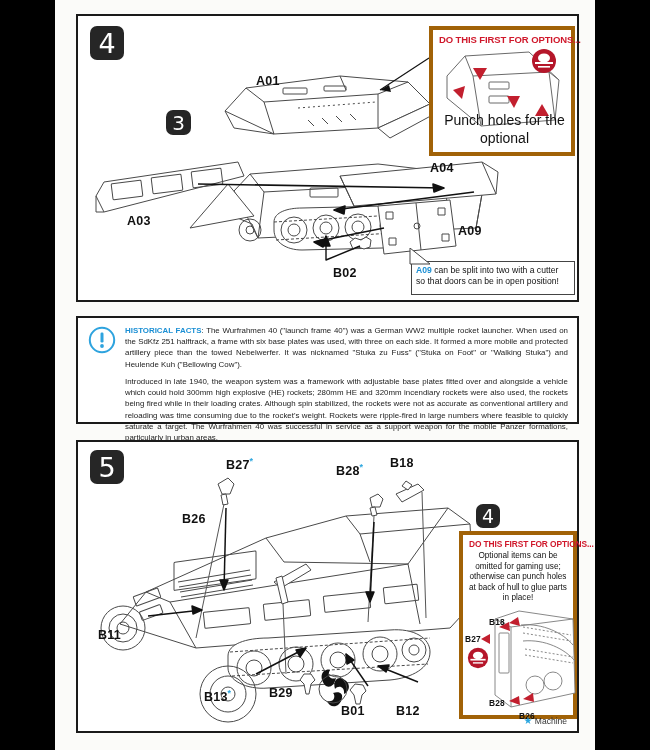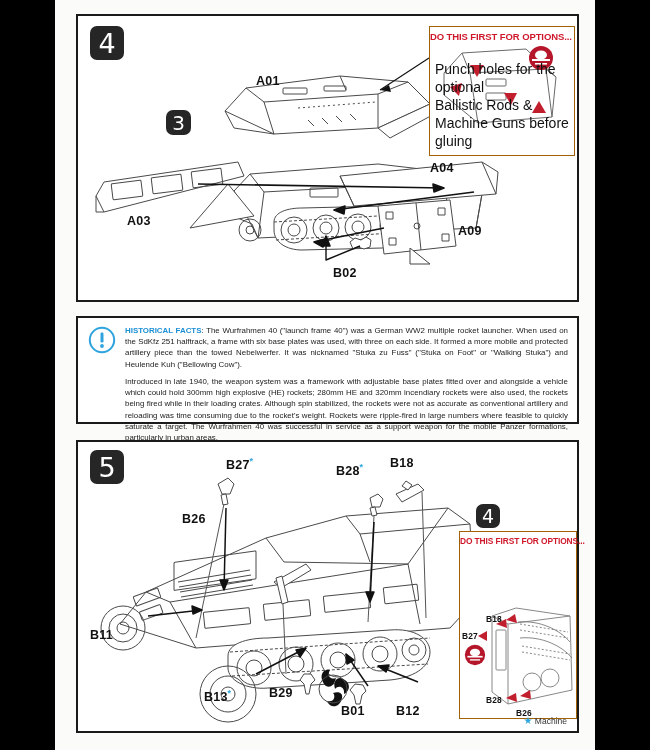--- a/index.html
+++ b/index.html
@@ -29,22 +29,22 @@
     font-weight:400;line-height:1;
     font-family:"DejaVu Sans", sans-serif;
   }
   #badge-4{left:12px;top:10px;width:34px;height:34px;font-size:27px;}
   #badge-3{left:88px;top:94px;width:25px;height:25px;font-size:20px;}
   #badge-5{left:12px;top:8px;width:34px;height:34px;font-size:27px;}
   #badge-4b{left:398px;top:62px;width:24px;height:24px;font-size:19px;}
 
   
   .opt-box{
-    position:absolute;background:#fff;border:1px solid #a16207;
-    box-sizing:border-box;padding:4px 0;
+    position:absolute;background:#fff;border:4px solid #a16207;
+    box-sizing:border-box;padding:4px 6px;text-align:center;
   }
   .opt-title{
     color:#d0182b;font-weight:bold;font-size:9.5px;
     letter-spacing:-.1px;margin:0 0 2px 0;white-space:nowrap;
   }
   .opt-body{font-size:14px;color:#111;line-height:1.28;}
   #opt-top{left:351px;top:10px;width:146px;height:130px;}
   #opt-top .opt-body{position:absolute;left:5px;bottom:4px;}
   #opt-bottom{left:381px;top:89px;width:118px;height:188px;}
 
@@ -198,24 +198,27 @@
       </svg>
 
       <svg class="noglue" style="left:98px;top:18px;width:26px;height:26px;" viewBox="0 0 26 26">
         <circle cx="13" cy="13" r="12" fill="#b5162a"></circle>
         <ellipse cx="13" cy="10" rx="6" ry="4.5" fill="#fff"></ellipse>
         <rect x="4" y="14" width="18" height="2" fill="#fff"></rect>
         <rect x="7" y="18" width="12" height="1.6" fill="#fff"></rect>
       </svg>
       <div class="opt-body">
         <div>Punch holes for the optional</div>
-        <div>Ballistic Rods &amp; Machine Guns before gluing</div>
       </div>
     </div>
 
+    <div id="note-a09">
+      <span class="blue-code">A09</span><span> can be split into two with a cutter</span><br>
+      <span>so that doors can be in open position!</span>
+    </div>
     <svg style="position:absolute;left:330px;top:232px;width:30px;height:20px;" viewBox="0 0 30 20">
       <path d="M2 0 L22 16 L2 16 Z" fill="#fff" stroke="#444" stroke-width="1"></path>
     </svg>
   </div>
 
   <div class="panel" id="panel-facts">
     <div id="facts-inner">
       <div id="facts-icon">
         <svg width="28" height="28" viewBox="0 0 28 28">
           <circle cx="14" cy="14" r="12.2" fill="#fff" stroke="#2ea3de" stroke-width="2"></circle>
@@ -325,30 +328,31 @@
     </svg>
 
     <div class="plabel" style="left:129px;top:14px;padding-left:19px;">
       <span>B27</span><span class="star">*</span>
     </div>
     <div class="plabel" style="left:258px;top:20px;">
       <span>B28</span><span class="star">*</span>
     </div>
     <div class="plabel" style="left:312px;top:14px;">B18</div>
     <div class="plabel" style="left:104px;top:70px;">B26</div>
-    <div class="plabel" style="left:12px;top:186px;">B11</div>
+    <div class="plabel" style="left:20px;top:186px;">B11</div>
     <div class="plabel" style="left:126px;top:246px;">
       <span>B13</span><span class="star">*</span>
     </div>
     <div class="plabel" style="left:191px;top:244px;">B29</div>
     <div class="plabel" style="left:253px;top:262px;padding-left:10px;">B01</div>
     <div class="plabel" style="left:318px;top:262px;">B12</div>
 
     <div class="opt-box" id="opt-bottom">
       <div class="opt-title" style="font-size:8.4px;">DO THIS FIRST FOR OPTIONS...</div>
+      <div class="opt-body" style="font-size:8.2px;">Optional items can be omitted for gaming use; otherwise can punch holes at back of hull to glue parts in place!</div>
 
       <svg style="position:absolute;left:2px;top:62px;width:114px;height:122px;" viewBox="0 0 114 122">
         <g fill="none" stroke="#7a7a7a" stroke-width=".9">
           <path d="M30 22 L54 14 L108 22 L110 96 L46 110 L30 98 Z" fill="#fff"></path>
           <path d="M30 22 L46 30 L46 110"></path>
           <path d="M46 30 L108 22"></path>
           <rect x="34" y="36" width="10" height="40" rx="1"></rect>
           <path d="M56 28 C78 26 98 36 108 48"></path>
           <path d="M58 44 C80 42 100 52 110 64"></path>
           <g stroke-dasharray="2 2">

